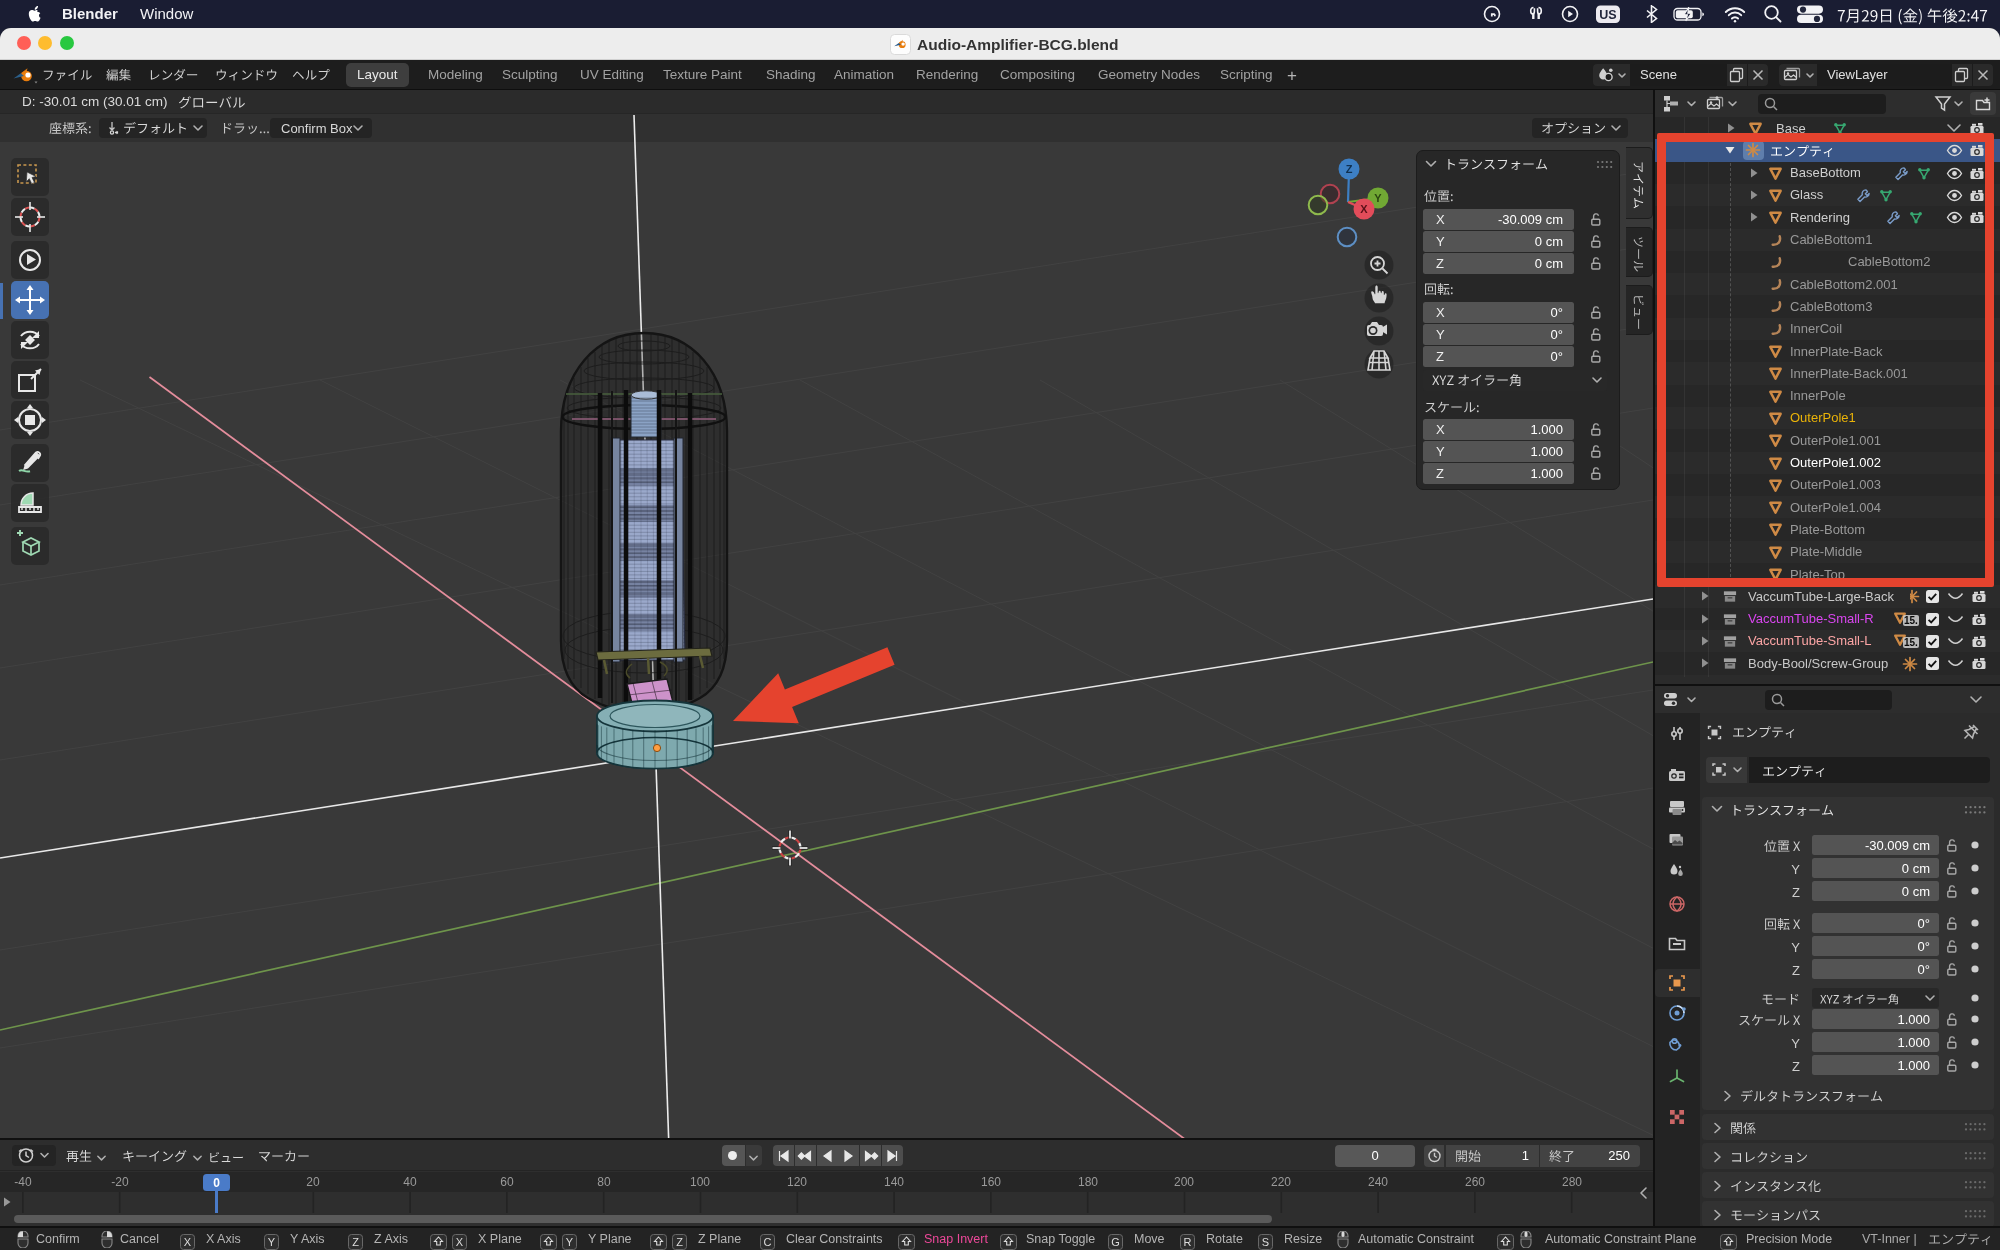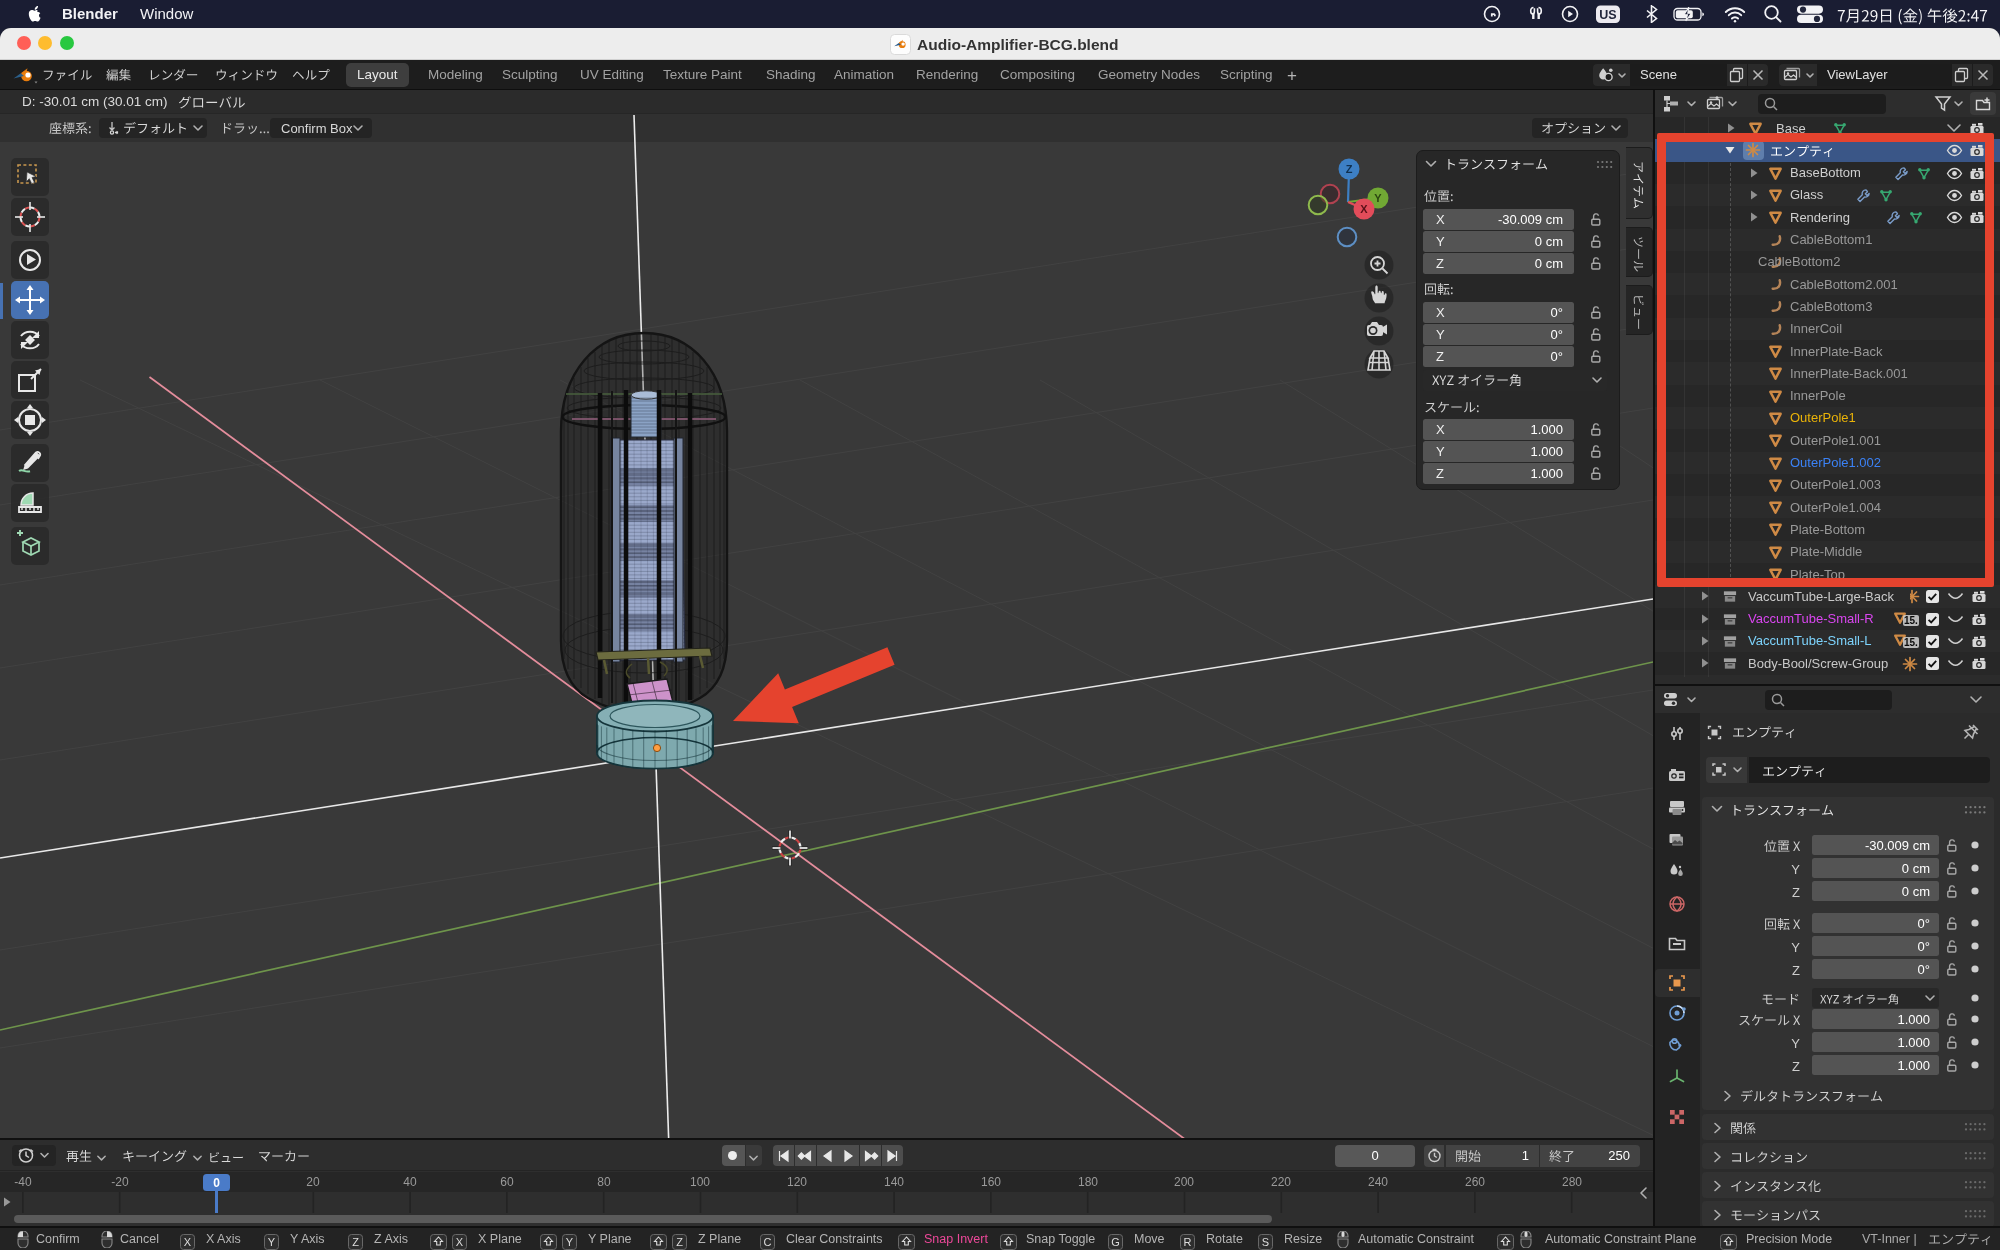--- a/index.html
+++ b/index.html
@@ -738,39 +738,39 @@
       <rect x="1.5" y="5" width="13" height="8" rx="1.2"></rect>
       <rect x="3" y="2.8" width="4" height="2"></rect>
       <rect x="9" y="2" width="4.5" height="2.6"></rect>
     </g>
     <circle cx="8" cy="9" r="2.9" fill="#2a2a2a"></circle>
     <circle cx="8" cy="9" r="1.7" fill="#d8d8d8"></circle>
   </svg><svg class="abs" style="left:1768px;top:232.5px" width="15" height="15" viewBox="0 0 16 16">
     <path d="M12.5 3.5c1.5 5-1.5 9.5-7.5 9" fill="none" stroke="#b58458" stroke-width="2.6" stroke-linecap="round"></path>
   </svg><div class="row" style="left:1790px;top:232.0px;font-size:13px;color:#999">CableBottom1</div><svg class="abs" style="left:1768px;top:254.8px" width="15" height="15" viewBox="0 0 16 16">
     <path d="M12.5 3.5c1.5 5-1.5 9.5-7.5 9" fill="none" stroke="#b58458" stroke-width="2.6" stroke-linecap="round"></path>
-  </svg><div class="row" style="left:1758px;top:254.3px;font-size:13px;color:#999">CableBottom2</div><svg class="abs" style="left:1768px;top:277.1px" width="15" height="15" viewBox="0 0 16 16">
+  </svg><div class="row" style="left:1848px;top:254.3px;font-size:13px;color:#999">CableBottom2</div><svg class="abs" style="left:1768px;top:277.1px" width="15" height="15" viewBox="0 0 16 16">
     <path d="M12.5 3.5c1.5 5-1.5 9.5-7.5 9" fill="none" stroke="#b58458" stroke-width="2.6" stroke-linecap="round"></path>
   </svg><div class="row" style="left:1790px;top:276.6px;font-size:13px;color:#999">CableBottom2.001</div><svg class="abs" style="left:1768px;top:299.4px" width="15" height="15" viewBox="0 0 16 16">
     <path d="M12.5 3.5c1.5 5-1.5 9.5-7.5 9" fill="none" stroke="#b58458" stroke-width="2.6" stroke-linecap="round"></path>
   </svg><div class="row" style="left:1790px;top:298.9px;font-size:13px;color:#999">CableBottom3</div><svg class="abs" style="left:1768px;top:321.70000000000005px" width="15" height="15" viewBox="0 0 16 16">
     <path d="M12.5 3.5c1.5 5-1.5 9.5-7.5 9" fill="none" stroke="#b58458" stroke-width="2.6" stroke-linecap="round"></path>
   </svg><div class="row" style="left:1790px;top:321.20000000000005px;font-size:13px;color:#999">InnerCoil</div><svg class="abs" style="left:1768px;top:344.0px" width="15" height="15" viewBox="0 0 16 16">
     <path d="M2.5 3h11L8 13.5z" fill="none" stroke="#cf8a45" stroke-width="2.6" stroke-linejoin="round"></path>
   </svg><div class="row" style="left:1790px;top:343.5px;font-size:13px;color:#999">InnerPlate-Back</div><svg class="abs" style="left:1768px;top:366.3px" width="15" height="15" viewBox="0 0 16 16">
     <path d="M2.5 3h11L8 13.5z" fill="none" stroke="#cf8a45" stroke-width="2.6" stroke-linejoin="round"></path>
   </svg><div class="row" style="left:1790px;top:365.8px;font-size:13px;color:#999">InnerPlate-Back.001</div><svg class="abs" style="left:1768px;top:388.6px" width="15" height="15" viewBox="0 0 16 16">
     <path d="M2.5 3h11L8 13.5z" fill="none" stroke="#cf8a45" stroke-width="2.6" stroke-linejoin="round"></path>
   </svg><div class="row" style="left:1790px;top:388.1px;font-size:13px;color:#999">InnerPole</div><svg class="abs" style="left:1768px;top:410.90000000000003px" width="15" height="15" viewBox="0 0 16 16">
     <path d="M2.5 3h11L8 13.5z" fill="none" stroke="#cf8a45" stroke-width="2.6" stroke-linejoin="round"></path>
   </svg><div class="row" style="left:1790px;top:410.40000000000003px;font-size:13px;color:#eab308">OuterPole1</div><svg class="abs" style="left:1768px;top:433.2px" width="15" height="15" viewBox="0 0 16 16">
     <path d="M2.5 3h11L8 13.5z" fill="none" stroke="#cf8a45" stroke-width="2.6" stroke-linejoin="round"></path>
   </svg><div class="row" style="left:1790px;top:432.7px;font-size:13px;color:#999">OuterPole1.001</div><svg class="abs" style="left:1768px;top:455.5px" width="15" height="15" viewBox="0 0 16 16">
     <path d="M2.5 3h11L8 13.5z" fill="none" stroke="#cf8a45" stroke-width="2.6" stroke-linejoin="round"></path>
-  </svg><div class="row" style="left:1790px;top:455.0px;font-size:13px;color:#3b82f6">OuterPole1.002</div><svg class="abs" style="left:1768px;top:477.8px" width="15" height="15" viewBox="0 0 16 16">
+  </svg><div class="row" style="left:1790px;top:455.0px;font-size:13px;color:#ffffff">OuterPole1.002</div><svg class="abs" style="left:1768px;top:477.8px" width="15" height="15" viewBox="0 0 16 16">
     <path d="M2.5 3h11L8 13.5z" fill="none" stroke="#cf8a45" stroke-width="2.6" stroke-linejoin="round"></path>
   </svg><div class="row" style="left:1790px;top:477.3px;font-size:13px;color:#999">OuterPole1.003</div><svg class="abs" style="left:1768px;top:500.1px" width="15" height="15" viewBox="0 0 16 16">
     <path d="M2.5 3h11L8 13.5z" fill="none" stroke="#cf8a45" stroke-width="2.6" stroke-linejoin="round"></path>
   </svg><div class="row" style="left:1790px;top:499.6px;font-size:13px;color:#999">OuterPole1.004</div><svg class="abs" style="left:1768px;top:522.4000000000001px" width="15" height="15" viewBox="0 0 16 16">
     <path d="M2.5 3h11L8 13.5z" fill="none" stroke="#cf8a45" stroke-width="2.6" stroke-linejoin="round"></path>
   </svg><div class="row" style="left:1790px;top:521.9000000000001px;font-size:13px;color:#999">Plate-Bottom</div><svg class="abs" style="left:1768px;top:544.7px" width="15" height="15" viewBox="0 0 16 16">
     <path d="M2.5 3h11L8 13.5z" fill="none" stroke="#cf8a45" stroke-width="2.6" stroke-linejoin="round"></path>
   </svg><div class="row" style="left:1790px;top:544.2px;font-size:13px;color:#999">Plate-Middle</div><svg class="abs" style="left:1768px;top:567.0px" width="15" height="15" viewBox="0 0 16 16">
     <path d="M2.5 3h11L8 13.5z" fill="none" stroke="#cf8a45" stroke-width="2.6" stroke-linejoin="round"></path>
   </svg><div class="row" style="left:1790px;top:566.5px;font-size:13px;color:#999">Plate-Top</div><svg class="abs" style="left:1700px;top:590.3px" width="10" height="12" viewBox="0 0 10 12">
@@ -825,21 +825,21 @@
     <circle cx="8" cy="9" r="2.9" fill="#2a2a2a"></circle>
     <circle cx="8" cy="9" r="1.7" fill="#d8d8d8"></circle>
   </svg><svg class="abs" style="left:1700px;top:634.9px" width="10" height="12" viewBox="0 0 10 12">
     <path d="M2 1.5l6.5 4.5-6.5 4.5z" fill="#909090"></path>
   </svg><svg class="abs" style="left:1722px;top:633.9px" width="16" height="15" viewBox="0 0 16 16">
     <g fill="#a8a8a8">
       <path d="M1.5 2.5h13v4h-13z" opacity=".95"></path>
       <path d="M2.5 7.5h11v6h-11z" opacity=".75"></path>
       <rect x="5.5" y="8.6" width="5" height="1.6" fill="#4a4a4a"></rect>
     </g>
-  </svg><div class="row" style="left:1748px;top:633.4px;font-size:13px;color:#7dd3fc">VaccumTube-Small-L</div><svg class="abs" style="left:1893px;top:632.9px" width="14" height="14" viewBox="0 0 16 16">
+  </svg><div class="row" style="left:1748px;top:633.4px;font-size:13px;color:#fca5a5">VaccumTube-Small-L</div><svg class="abs" style="left:1893px;top:632.9px" width="14" height="14" viewBox="0 0 16 16">
     <path d="M2.5 3h11L8 13.5z" fill="none" stroke="#cf8a45" stroke-width="2.6" stroke-linejoin="round"></path>
   </svg><div class="row" style="left:1903px;top:636.9px;font-size:10px;font-weight:bold;color:#0a0a0a;background:rgba(210,210,210,.85);border-radius:2px;padding:0 1px;line-height:11px">15.</div><svg class="abs" style="left:1925px;top:633.9px" width="15" height="15" viewBox="0 0 15 15">
     <rect x="1" y="1" width="13" height="13" rx="2.5" fill="#e6e6e6"></rect>
     <path d="M3.6 7.8l2.6 2.6 5-5.6" fill="none" stroke="#111" stroke-width="1.8"></path>
   </svg><svg class="abs" style="left:1947px;top:634.9px" width="17" height="13" viewBox="0 0 17 13">
     <path d="M1.5 3.5c2.3 3.2 4.5 4.8 7 4.8s4.7-1.6 7-4.8" fill="none" stroke="#cfcfcf" stroke-width="1.5"></path>
   </svg><svg class="abs" style="left:1971px;top:633.9px" width="16" height="15" viewBox="0 0 16 15">
     <g fill="#d8d8d8">
       <rect x="1.5" y="5" width="13" height="8" rx="1.2"></rect>
       <rect x="3" y="2.8" width="4" height="2"></rect>

